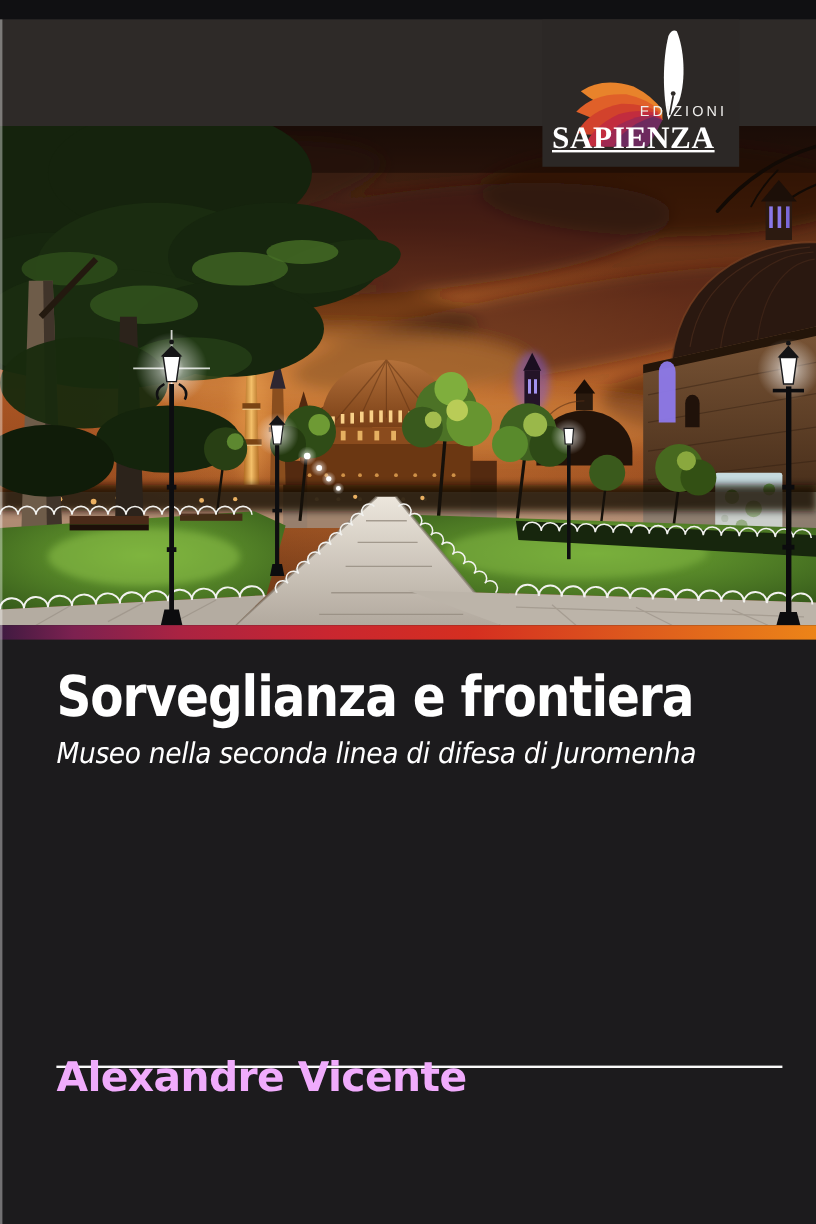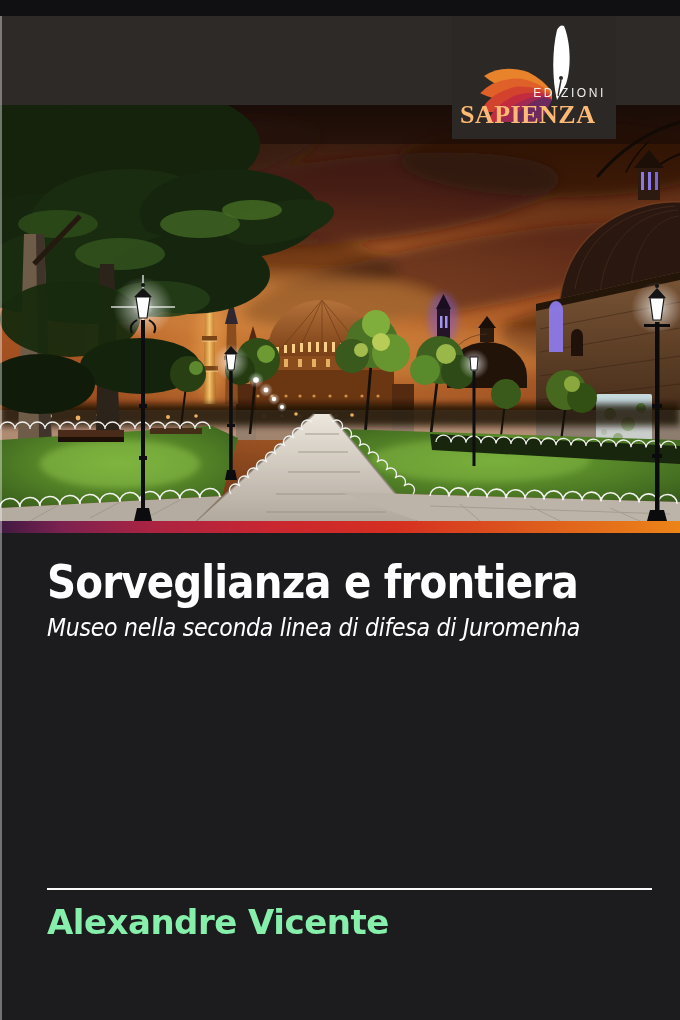--- a/index.html
+++ b/index.html
@@ -12,21 +12,21 @@
   .top-band{position:absolute;left:0;top:0;width:680px;height:89px;background:#2e2a28;z-index:3;}
   .logo-box{position:absolute;left:452px;top:0;width:164px;height:123px;background:#2c2826;z-index:4;}
   .logo-imprint{
     position:absolute;right:10px;top:70px;
     font-family:"Liberation Sans",sans-serif;font-size:12px;letter-spacing:2.6px;
     color:#f0efed;font-weight:400;
   }
   .logo-name{
     position:absolute;left:8px;top:84px;
     font-family:"Liberation Serif","DejaVu Serif",serif;font-weight:700;
-    font-size:26px;letter-spacing:.5px;color:#fdba74;
+    font-size:26px;letter-spacing:.5px;color:#ffffff;text-decoration:underline;
   }
   .logo-art{position:absolute;left:0;top:6px;}
   
   .photo{position:absolute;left:0;top:88px;width:680px;height:417px;z-index:2;}
   
   .stripe{
     position:absolute;left:0;top:505px;width:680px;height:12px;z-index:5;
     background:linear-gradient(90deg,#3f1a41 0%,#7c2150 9%,#aa2342 22%,#c92630 40%,#d52f20 58%,#dd5a1d 78%,#ec8418 100%);
   }
   
@@ -35,21 +35,21 @@
     font-size:47px;letter-spacing:-1px;line-height:1.05;white-space:nowrap;
     transform:scaleX(.86);transform-origin:left top;z-index:6;
   }
   .subtitle{
     position:absolute;left:47px;top:598px;color:#fff;font-style:italic;
     font-size:24px;letter-spacing:-.3px;line-height:1.2;white-space:nowrap;
     transform:scaleX(.92);transform-origin:left top;z-index:6;
   }
   .rule{position:absolute;left:47px;top:872px;width:605px;height:2px;background:#fafafa;z-index:6;}
   .author{
-    position:absolute;left:47px;top:889px;color:#86efac;font-weight:700;
+    position:absolute;left:47px;top:865px;color:#f0abfc;font-weight:700;
     font-size:34px;letter-spacing:-.5px;line-height:1;white-space:nowrap;z-index:6;
   }
   .edge-line{position:absolute;left:0;top:0;width:2px;height:1020px;background:rgba(255,255,255,.38);z-index:9;}
 </style>
 </head>
 <body>
 
 <div class="cover">
 
   <div class="photo" title="Night photo of Sultanahmet park, Istanbul: illuminated Hagia Sophia dome and minarets under a dramatic orange sky, ornate street lamps, small trees, green lawns with white hoop fences and a paved central walkway">

